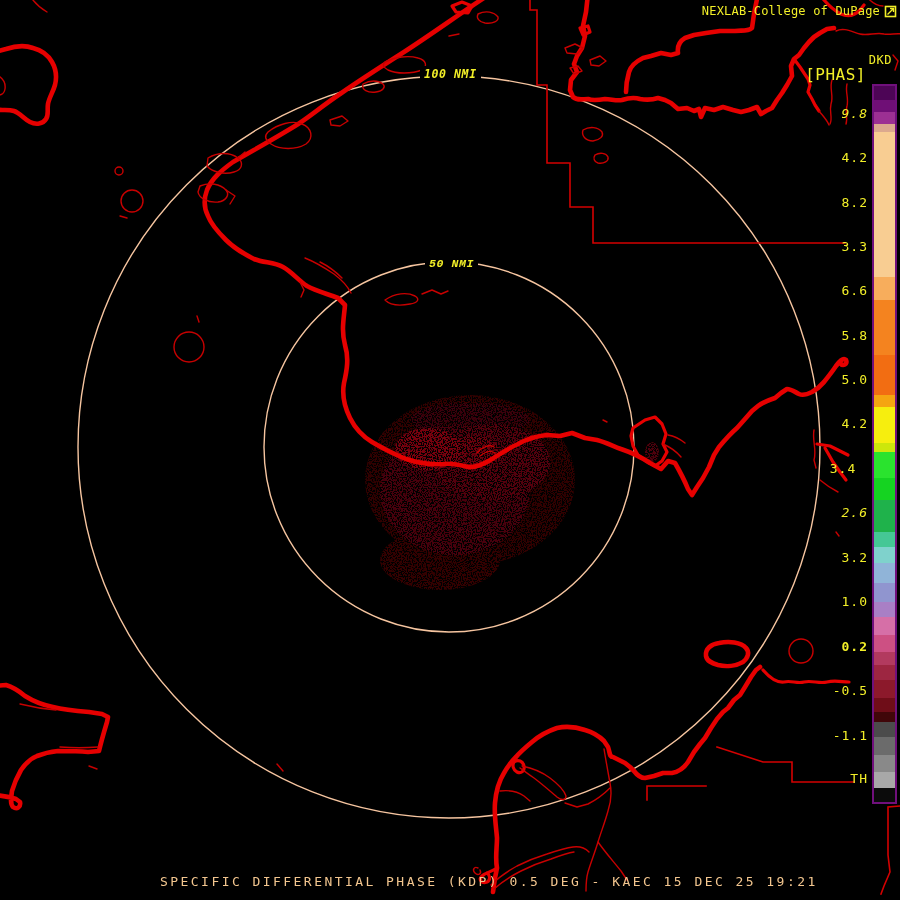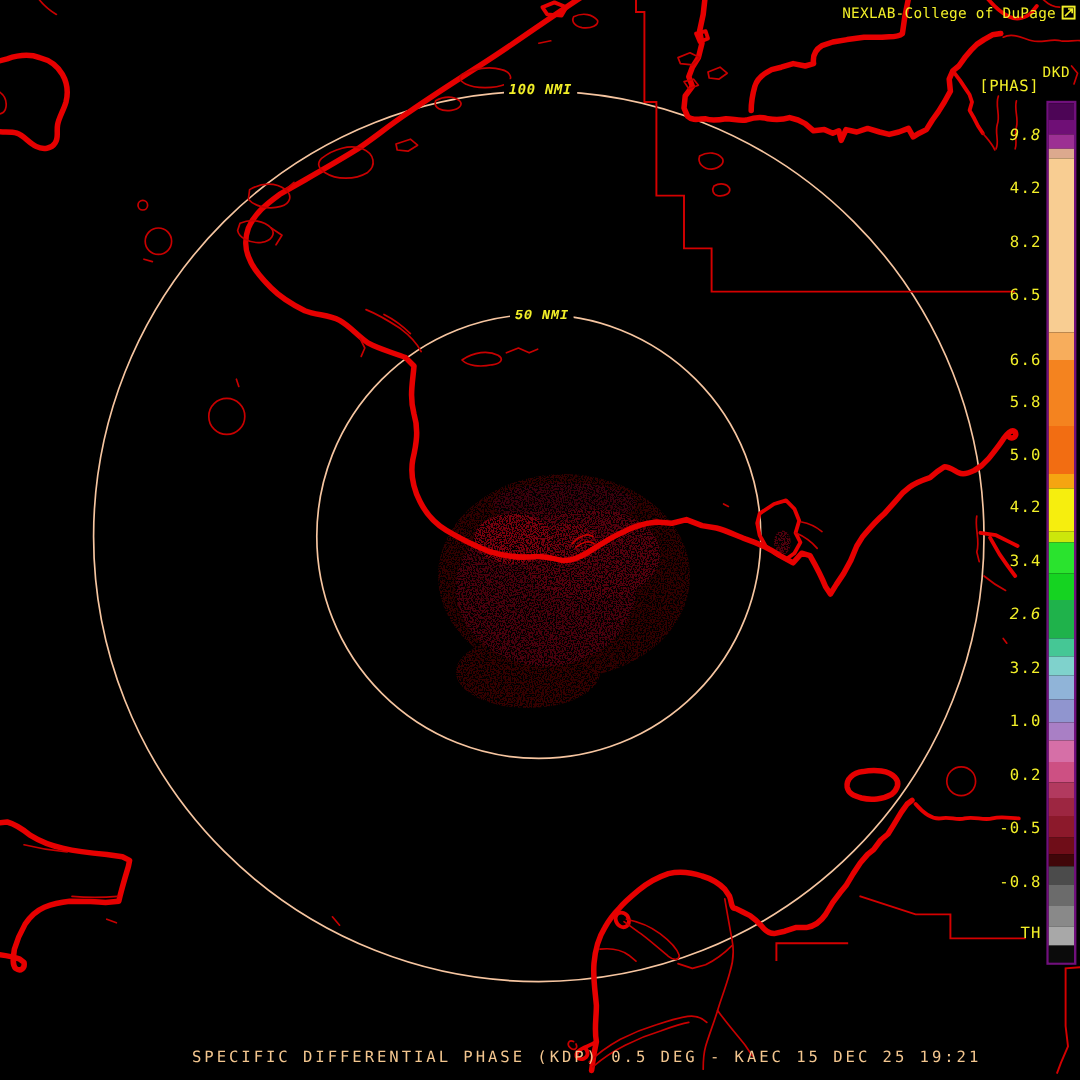--- a/index.html
+++ b/index.html
@@ -5,23 +5,23 @@
   html,body{margin:0;padding:0;background:#000;}
   #stage{position:relative;width:900px;height:900px;background:var(--bg,#000);overflow:hidden;
          font-family:"DejaVu Sans Mono","Liberation Mono",monospace;}
   #map{position:absolute;left:0;top:0;}
   .ring{fill:none;stroke:var(--ring);stroke-width:1.4;}
   .ck{fill:none;stroke:var(--coast);stroke-width:4.6;stroke-linecap:round;stroke-linejoin:round;}
   .cm{fill:none;stroke:var(--coast);stroke-width:3.2;stroke-linecap:round;stroke-linejoin:round;}
   .ct{fill:none;stroke:var(--coastThin);stroke-width:1.4;stroke-linecap:round;stroke-linejoin:round;}
   .bd{fill:none;stroke:var(--boundary);stroke-width:1.6;stroke-linecap:square;}
   .txt{position:absolute;color:var(--yellow);white-space:pre;}
-  .brand{top:4px;right:3px;display:flex;align-items:flex-start;gap:4px;font-size:12px;letter-spacing:.2px;}
+  .brand{top:4px;right:3px;display:flex;align-items:flex-end;gap:4px;font-size:12px;letter-spacing:.2px;}
   .prod{top:53px;right:8px;font-size:12px;letter-spacing:.5px;}
-  .units{top:65px;right:34px;font-size:13px;letter-spacing:.5px;}
+  .units{top:65px;right:34px;font-size:16px;letter-spacing:.5px;}
   .ringlabel{position:absolute;background:#000;color:var(--yellow);font-size:11.5px;
              font-style:italic;font-weight:bold;letter-spacing:.6px;padding:1px 4px;}
   .rl-outer{left:420px;top:66px;}
   .rl-inner{left:425px;top:256px;font-family:Liberation Mono, monospace;}
   .caption{position:absolute;left:160px;top:874px;color:var(--peach);font-size:13px;letter-spacing:2.45px;}
   #colorbar{position:absolute;left:872px;top:84px;width:21px;height:716px;
             border:2px solid var(--cbBorder);display:flex;flex-direction:column;}
   #colorbar .seg{width:100%;}
   .cb-label{position:absolute;left:818px;width:50px;text-align:right;color:var(--yellow);
             font-size:13px;letter-spacing:1px;}
@@ -193,29 +193,29 @@
       <div class="seg" style="height: 15px; background: rgb(75, 75, 75);"></div>
       <div class="seg" style="height: 18px; background: rgb(107, 107, 107);"></div>
       <div class="seg" style="height: 17px; background: rgb(137, 137, 137);"></div>
       <div class="seg" style="height: 16px; background: rgb(168, 168, 168);"></div>
       <div class="seg" style="height: 14px; background: rgb(11, 11, 11);"></div>
     </div>
   <div id="cb-labels">
       <div class="cb-label" style="top: 106px; font-style: italic;">9.8</div>
       <div class="cb-label" style="top: 150px;">4.2</div>
       <div class="cb-label" style="top: 195px;">8.2</div>
-      <div class="cb-label" style="top: 239px;">6.5</div>
-      <div class="cb-label" style="top: 293px;">6.6</div>
+      <div class="cb-label" style="top: 239px;">3.3</div>
+      <div class="cb-label" style="top: 283px;">6.6</div>
       <div class="cb-label" style="top: 328px;">5.8</div>
       <div class="cb-label" style="top: 372px;">5.0</div>
       <div class="cb-label" style="top: 416px;">4.2</div>
-      <div class="cb-label" style="top: 461px;">3.4</div>
+      <div class="cb-label" style="top: 461px; text-align: center;">3.4</div>
       <div class="cb-label" style="top: 505px; font-style: italic;">2.6</div>
       <div class="cb-label" style="top: 550px;">3.2</div>
       <div class="cb-label" style="top: 594px;">1.0</div>
-      <div class="cb-label" style="top: 639px;">0.2</div>
+      <div class="cb-label" style="top: 639px; font-weight: bold;">0.2</div>
       <div class="cb-label" style="top: 683px;">-0.5</div>
-      <div class="cb-label" style="top: 728px;">-0.8</div>
+      <div class="cb-label" style="top: 728px;">-1.1</div>
       <div class="cb-label" style="top: 771px;">TH</div>
     </div>
 
   <div class="caption">SPECIFIC DIFFERENTIAL PHASE (KDP) 0.5 DEG - KAEC 15 DEC 25 19:21</div>
 </div>
 
 </body></html>

